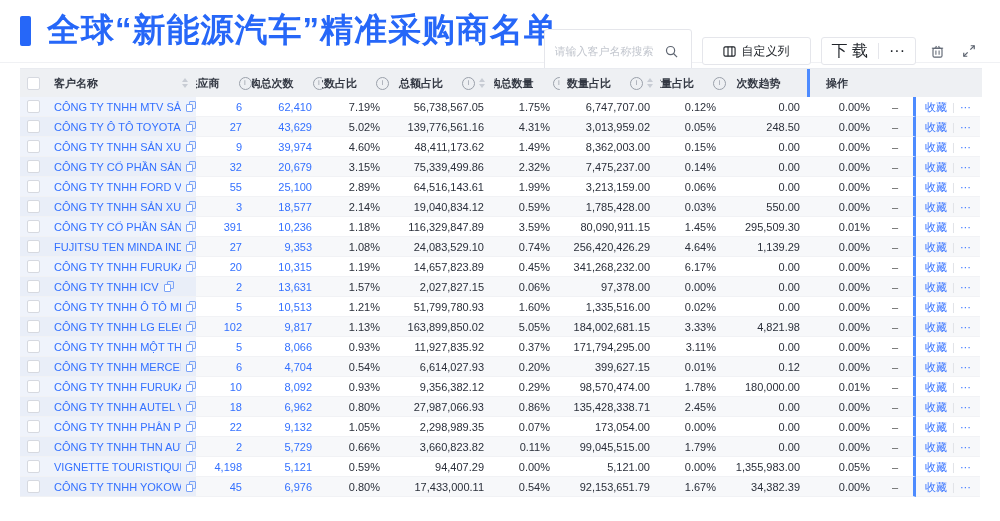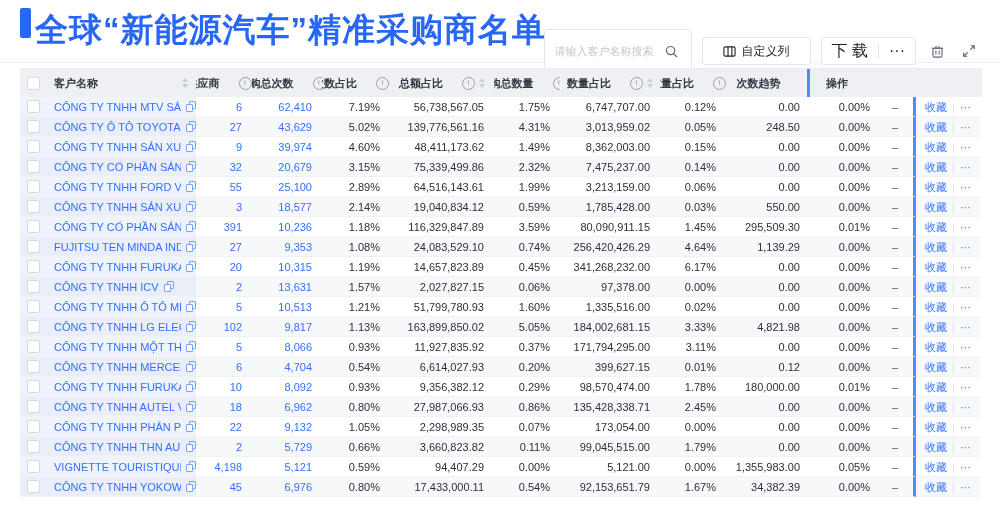--- a/index.html
+++ b/index.html
@@ -1,19 +1,19 @@
 <!DOCTYPE html>
 <html><head>
 <meta charset="utf-8">
 <style>
   html,body{margin:0;padding:0;background:#fff;}
   body{width:1000px;height:521px;position:relative;font-family:"Liberation Sans","DejaVu Sans",sans-serif;overflow:hidden;}
   
   .topbar{position:relative;height:62px;border-bottom:1px solid #f0f1f4;}
-  .title-wrap{position:absolute;left:20px;top:8px;display:flex;align-items:flex-start;gap:4px;}
+  .title-wrap{position:absolute;left:20px;top:8px;display:flex;align-items:center;gap:16px;}
   .title-accent{width:11px;height:30px;background:#2667f8;border-radius:2px;}
   .page-title{font-size:33px;font-weight:900;color:#2667f8;letter-spacing:1px;white-space:nowrap;}
   .toolbar{position:absolute;right:20px;top:29px;display:flex;align-items:center;gap:10px;}
   .search-box{display:flex;align-items:center;width:148px;height:44px;border:1px solid #e5e6eb;border-radius:3px;padding:0 8px;box-sizing:border-box;background:#fff;}
   .search-box input{border:none;outline:none;flex:1;font-size:11px;color:#333;min-width:0;font-family:inherit;}
   .search-box input::placeholder{color:#c2c6ce;}
   .btn{display:flex;align-items:center;gap:5px;height:28px;border:1px solid #e5e6eb;border-radius:3px;background:#fff;padding:0 20px;font-size:12px;color:#1f2329;box-sizing:border-box;cursor:pointer;}
   .btn-group{display:flex;align-items:center;height:28px;border:1px solid #e5e6eb;border-radius:3px;background:#fff;box-sizing:border-box;}
   .btn-group .seg{padding:0 10px;font-size:16px;color:#1f2329;line-height:26px;cursor:pointer;}
   .btn-group .divider{width:1px;height:16px;background:#e5e6eb;}

